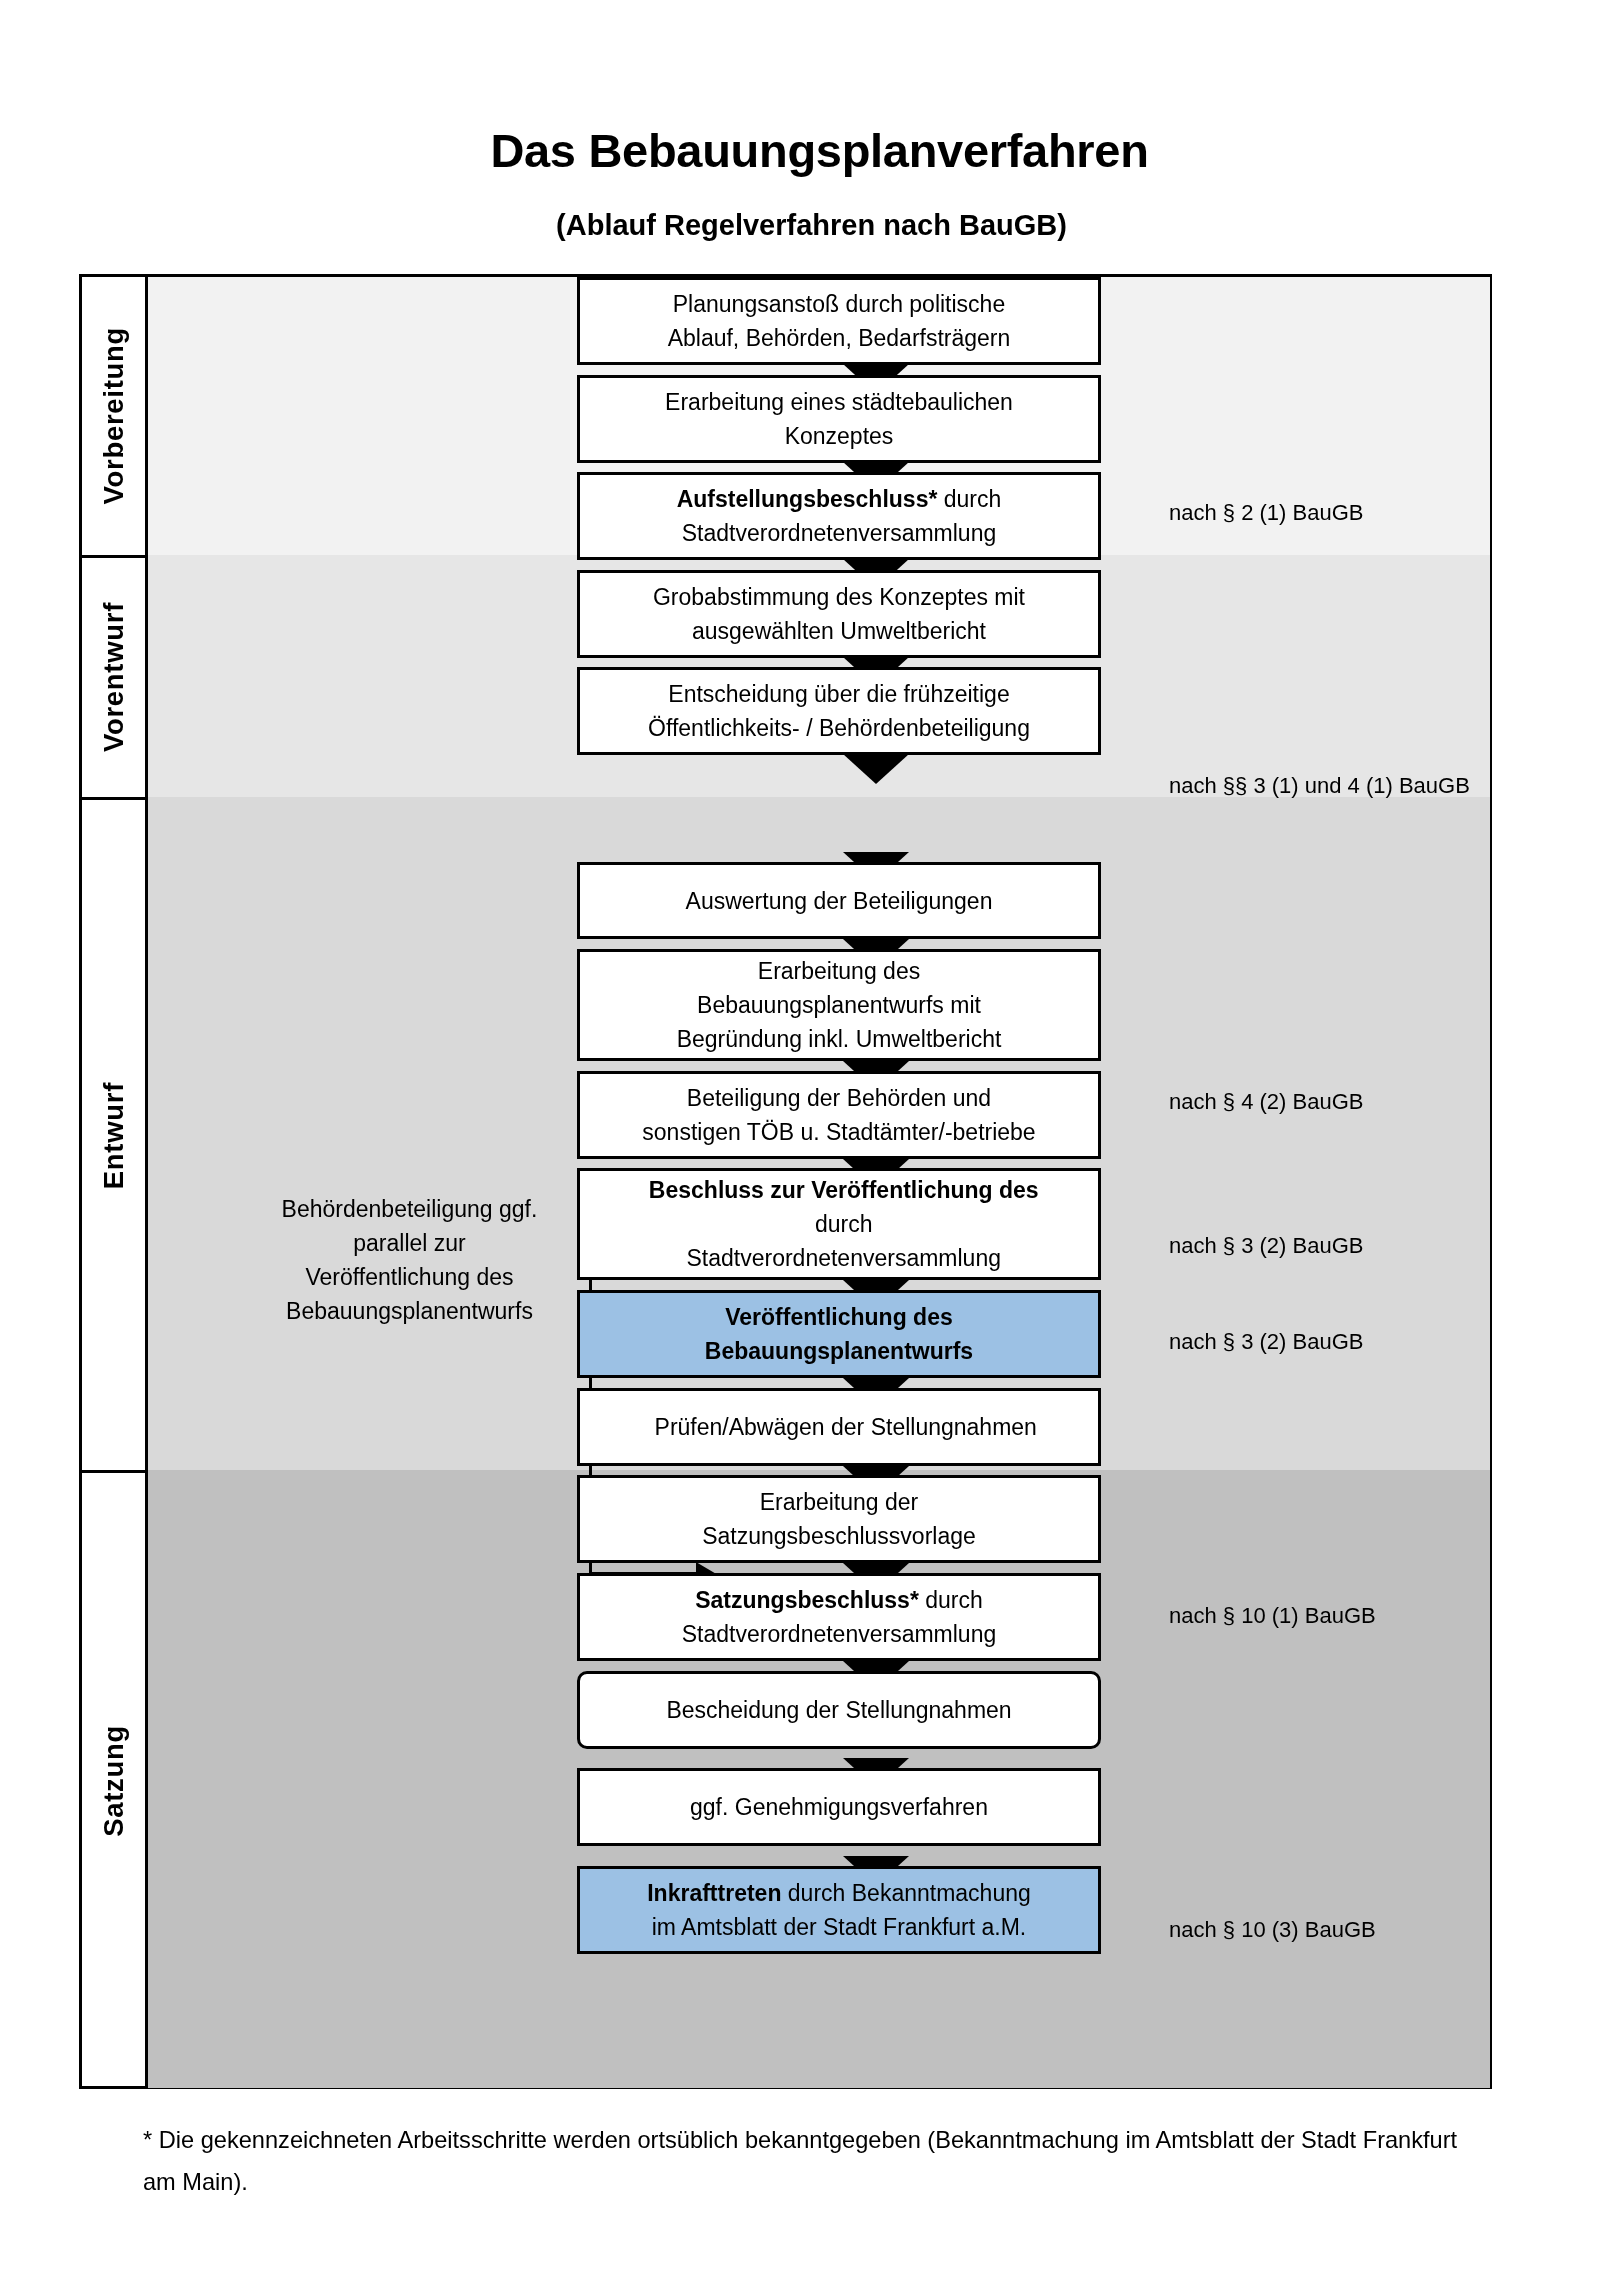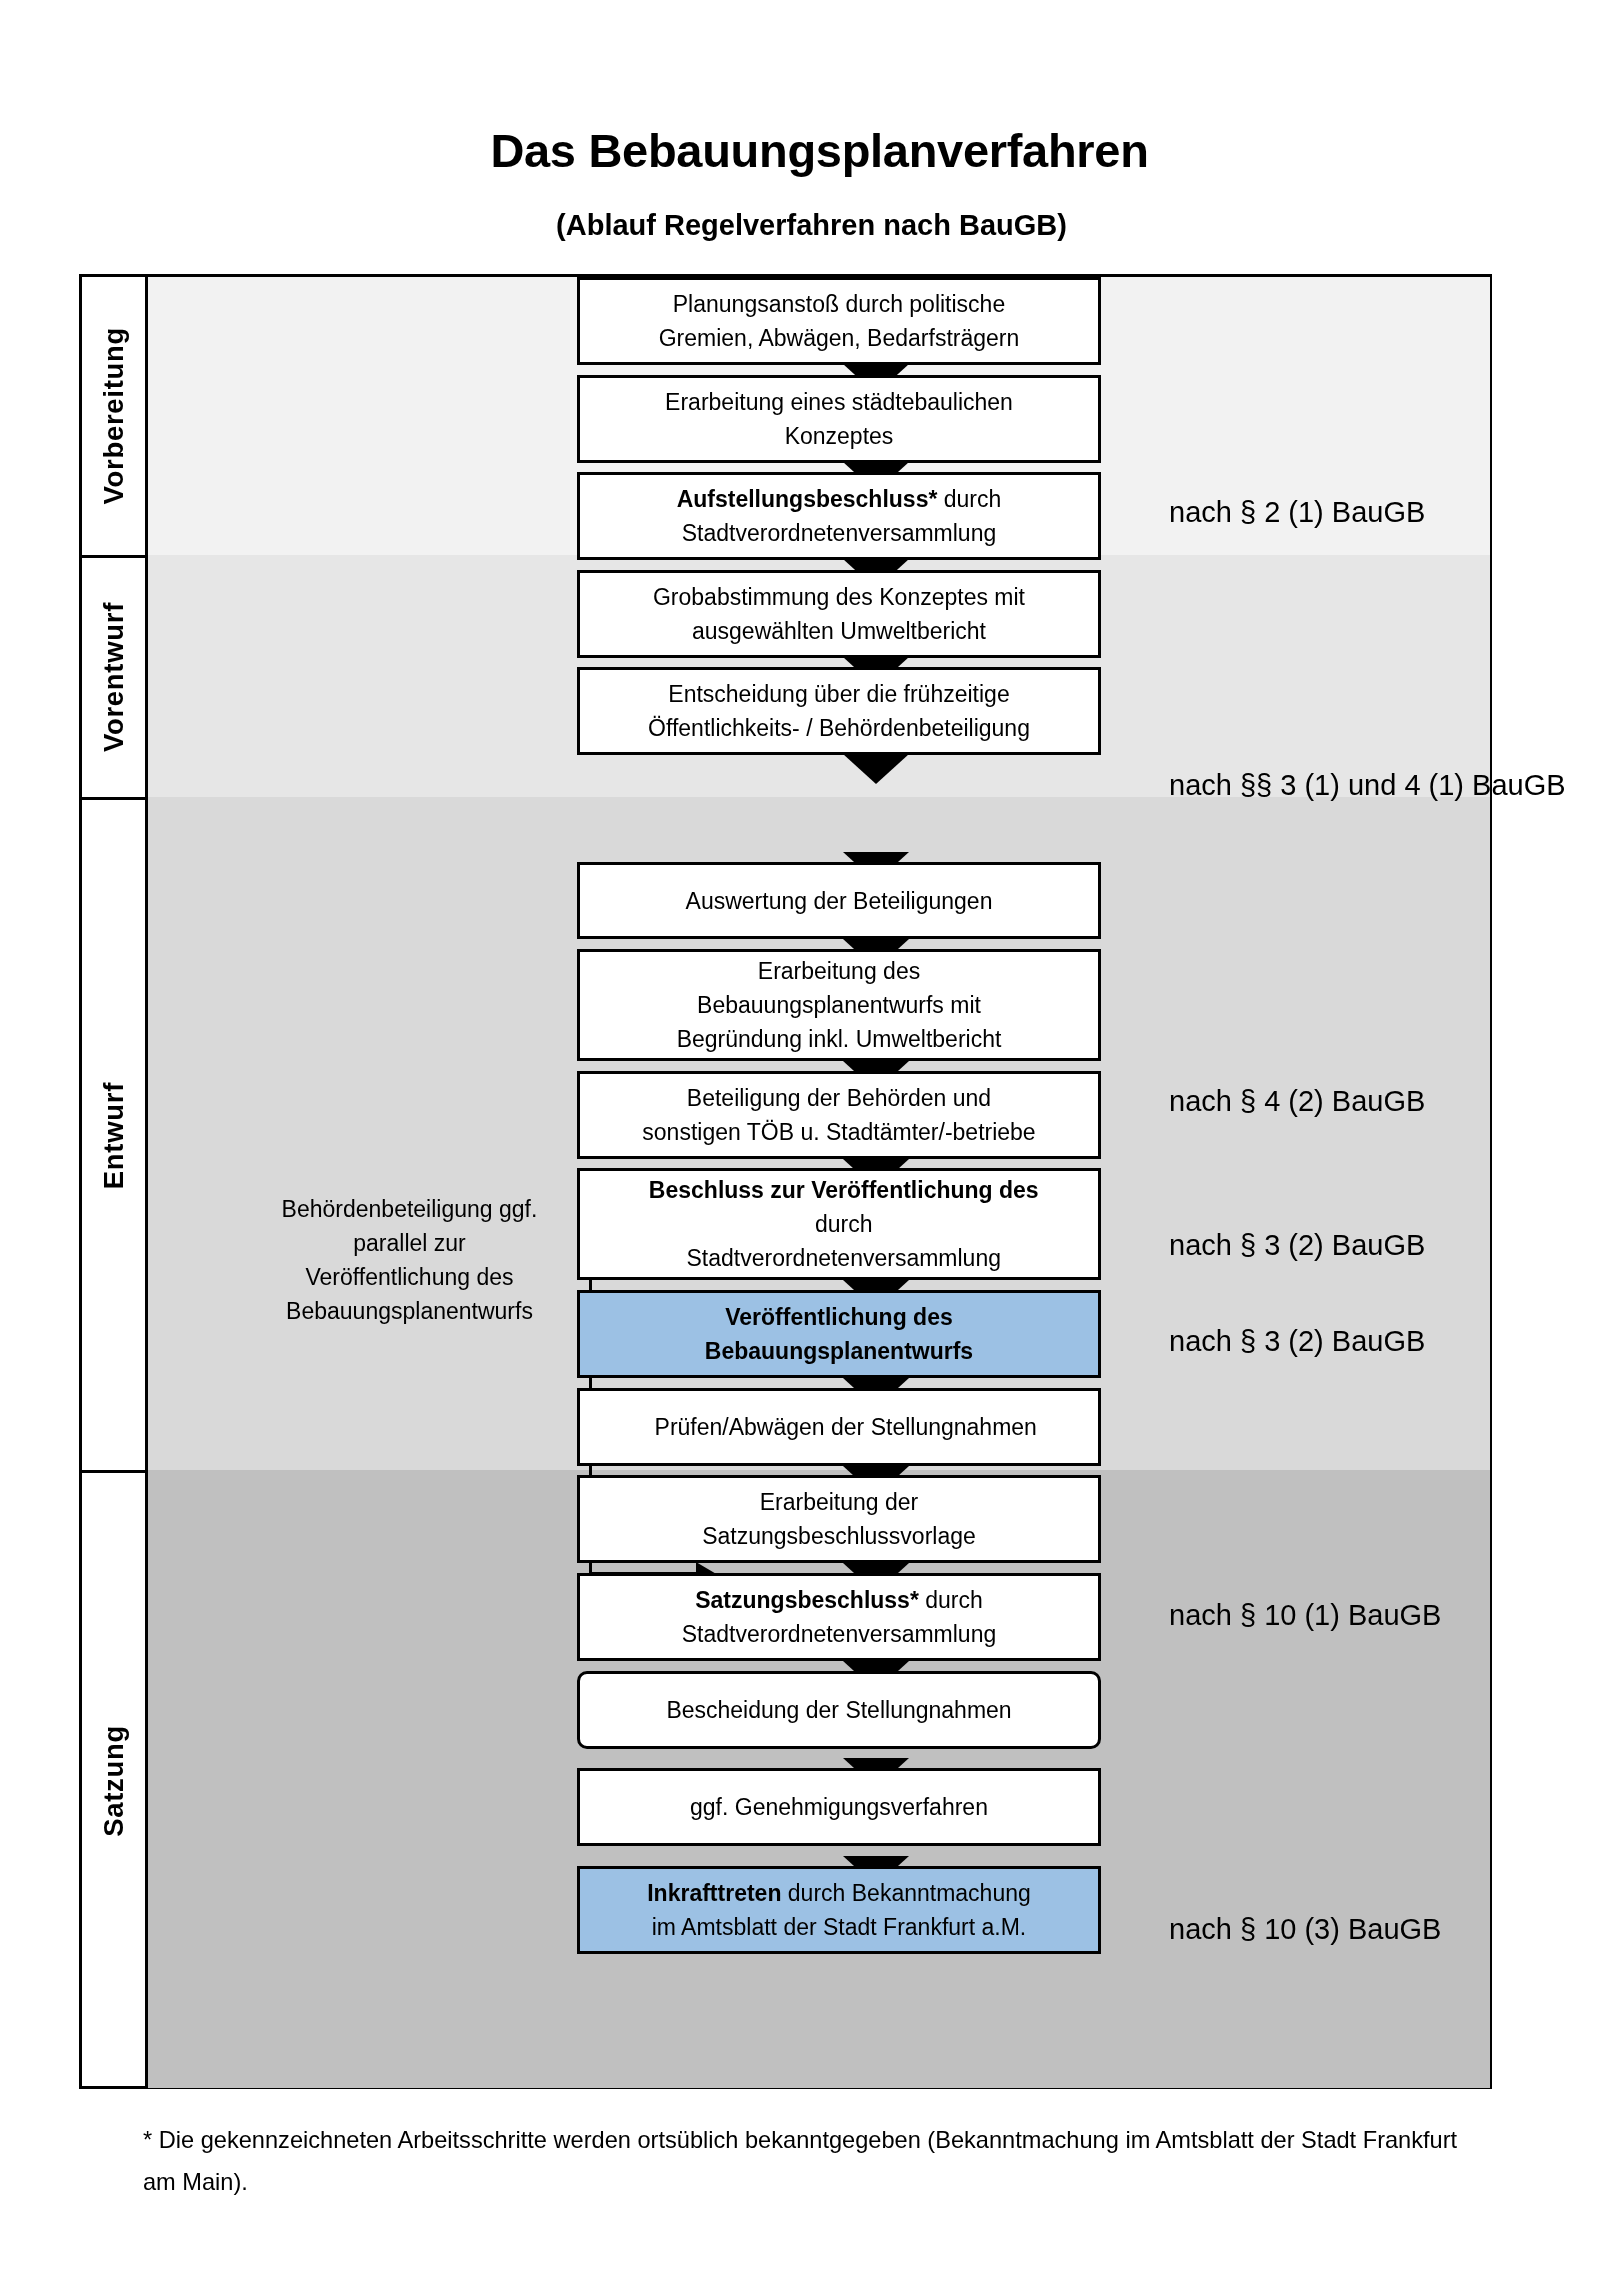--- a/index.html
+++ b/index.html
@@ -85,21 +85,21 @@
     position:absolute;
     width:0; height:0;
     border-left:33px solid transparent;
     border-right:33px solid transparent;
     border-top:30px solid #000;
   }
 
   
   .legal {
     position:absolute;
-    font-size:29px;
+    font-size:22px;
     line-height:29px;
     white-space:nowrap;
   }
   .sidenote {
     position:absolute;
     font-size:23px;
     line-height:34px;
     text-align:center;
     width:275px;
   }
@@ -172,21 +172,21 @@
   <div class="arrow" style="left:761px;top:1286px;"></div>
   <div class="arrow" style="left:761px;top:1384px;"></div>
   <div class="arrow" style="left:761px;top:1481px;"></div>
   <div class="arrow" style="left:761px;top:1579px;"></div>
 
   <div class="bracket" style="left:507px;top:896px;width:117px;height:402px;"></div>
   <div class="bracket-head" style="left:614px;top:1285px;"></div>
 
   <div class="node" style="left:495px;top:0px;width:524px;height:88px;">
     <span class="ln">Planungsanstoß durch politische</span>
-    <span class="ln">Gremien, Abwägen, Bedarfsträgern</span>
+    <span class="ln">Ablauf, Behörden, Bedarfsträgern</span>
   </div>
 
   <div class="node" style="left:495px;top:98px;width:524px;height:88px;">
     <span class="ln">Erarbeitung eines städtebaulichen</span>
     <span class="ln">Konzeptes</span>
   </div>
 
   <div class="node" style="left:495px;top:195px;width:524px;height:88px;">
     <span class="ln"><b>Aufstellungsbeschluss*</b> durch</span>
     <span class="ln">Stadtverordnetenversammlung</span>

